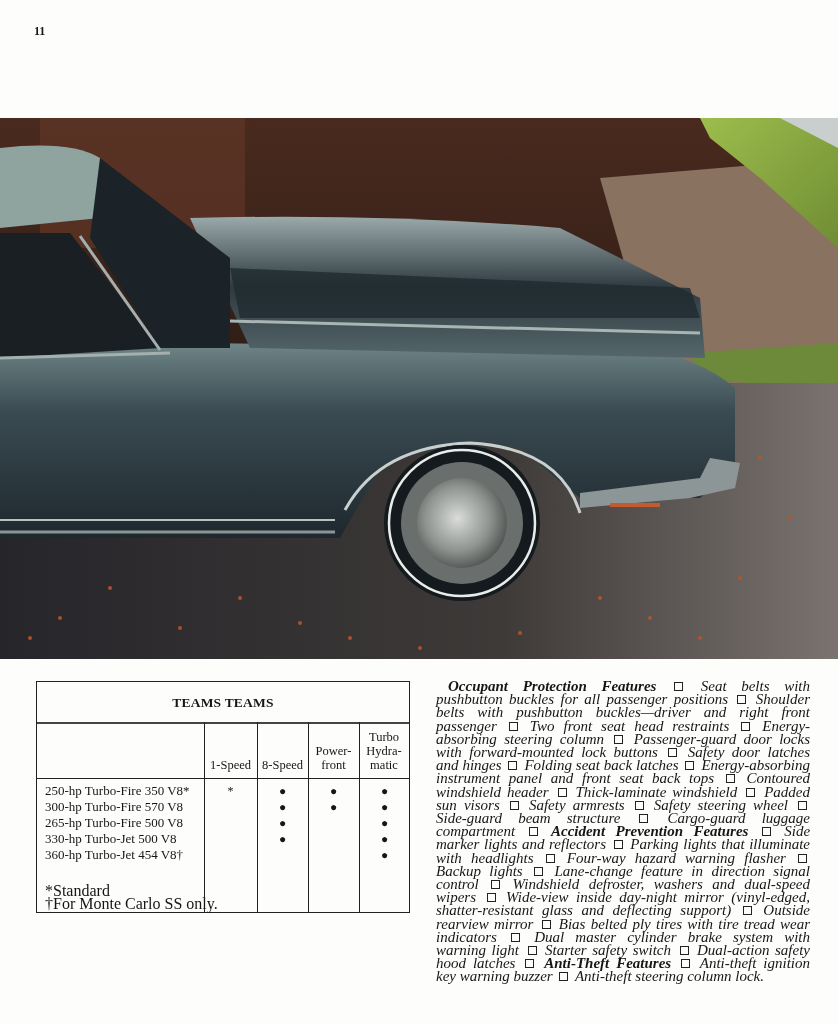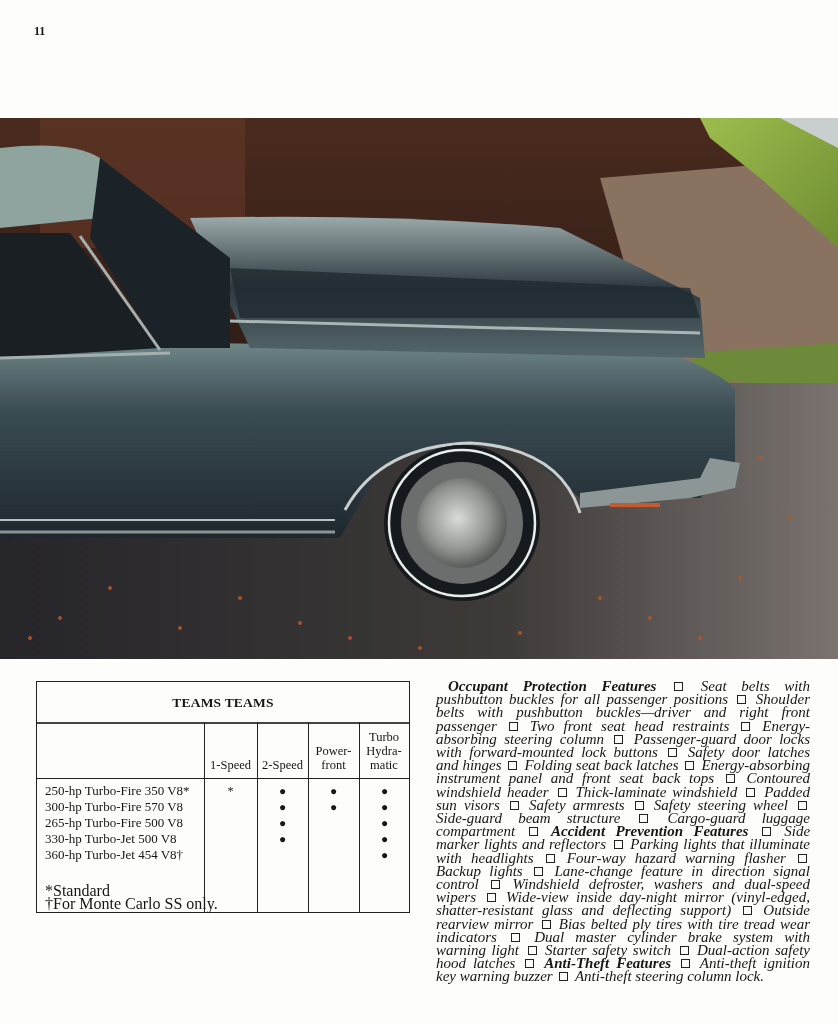--- a/index.html
+++ b/index.html
@@ -163,21 +163,21 @@
 <div class="power-table">
   <div class="pt-title">TEAMS TEAMS</div>
 
   <div class="pt-col-line" style="left:167px"></div>
   <div class="pt-col-line" style="left:220px"></div>
   <div class="pt-col-line" style="left:271px"></div>
   <div class="pt-col-line" style="left:322px"></div>
   <div class="pt-head-line"></div>
 
   <div class="pt-head" style="left:167px;width:53px">1-Speed</div>
-  <div class="pt-head" style="left:220px;width:51px">2-Speed</div>
+  <div class="pt-head" style="left:220px;width:51px">8-Speed</div>
   <div class="pt-head" style="left:271px;width:51px">Power-
 front</div>
   <div class="pt-head" style="left:322px;width:50px">Turbo
 Hydra-
 matic</div>
 
   <div class="pt-rows">
     <div class="pt-row">250-hp Turbo-Fire 350 V8*</div>
     <div class="pt-row">300-hp Turbo-Fire 570 V8</div>
     <div class="pt-row">265-hp Turbo-Fire 500 V8</div>

